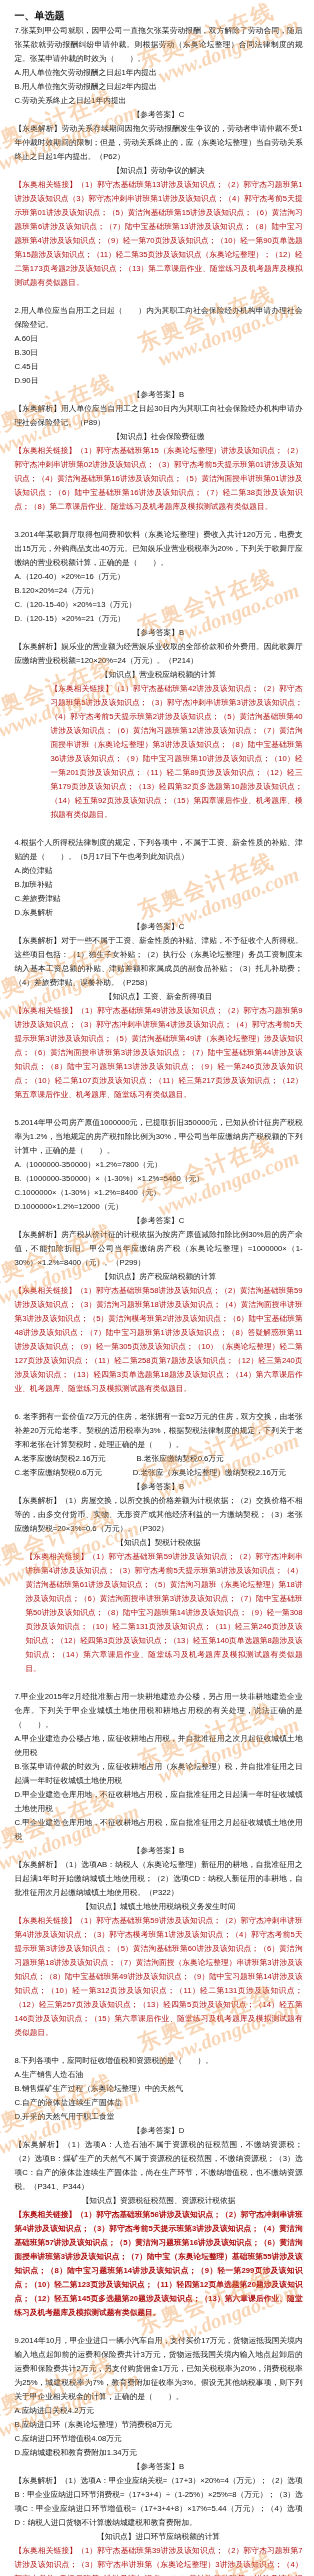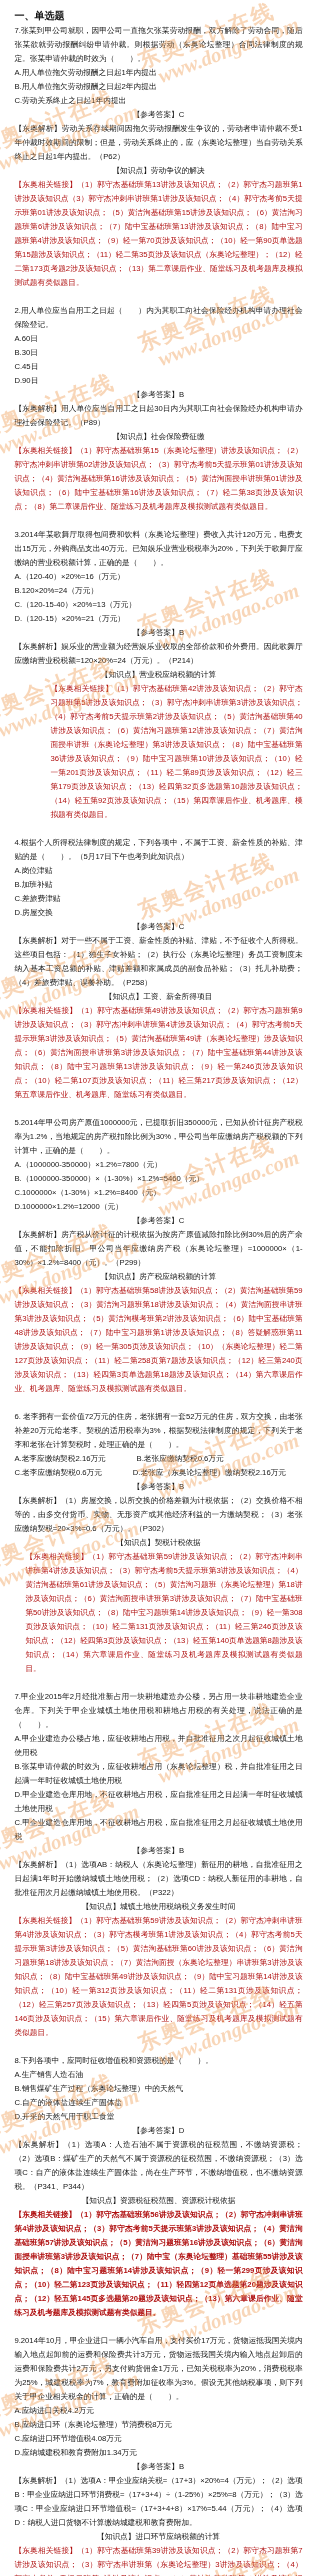--- a/index.html
+++ b/index.html
@@ -57,21 +57,21 @@
       <div class="line ans">【参考答案】B</div>
       <div class="line exp">【东奥解析】娱乐业的营业额为经营娱乐业收取的全部价款和价外费用。因此歌舞厅应缴纳营业税税额=120×20%=24（万元）。（P214）</div>
       <div class="line kp">【知识点】营业税应纳税额的计算</div>
       <div class="line link" style="color: rgb(176, 16, 16); margin-left: 36px;">【东奥相关链接】（1）郭守杰基础班第42讲涉及该知识点；（2）郭守杰习题班第5讲涉及该知识点；（3）郭守杰冲刺串讲班第3讲涉及该知识点；（4）郭守杰考前5天提示班第2讲涉及该知识点；（5）黄洁洵基础班第40讲涉及该知识点；（6）黄洁洵习题班第12讲涉及该知识点；（7）黄洁洵面授串讲班（东奥论坛整理）第3讲涉及该知识点；（8）陆中宝基础班第36讲涉及该知识点；（9）陆中宝习题班第10讲涉及该知识点；（10）轻一第201页涉及该知识点；（11）轻二第89页涉及该知识点；（12）轻三第179页涉及该知识点；（13）轻四第32页多选题第10题涉及该知识点；（14）轻五第92页涉及该知识点；（15）第四章课后作业、机考题库、模拟题有类似题目。</div>
     </div>
     <div class="q">
       <div class="line stem">4.根据个人所得税法律制度的规定，下列各项中，不属于工资、薪金性质的补贴、津贴的是（　　）。（5月17日下午也考到此知识点）</div>
       <div class="line opt">A.岗位津贴</div>
       <div class="line opt">B.加班补贴</div>
       <div class="line opt">C.差旅费津贴</div>
-      <div class="line opt">D.房屋交换</div>
+      <div class="line opt">D.东奥解析</div>
       <div class="line ans">【参考答案】C</div>
       <div class="line exp">【东奥解析】对于一些不属于工资、薪金性质的补贴、津贴，不予征收个人所得税。这些项目包括：（1）独生子女补贴；（2）执行公（东奥论坛整理）务员工资制度未纳入基本工资总额的补贴、津贴差额和家属成员的副食品补贴；（3）托儿补助费；（4）差旅费津贴、误餐补助。（P258）</div>
       <div class="line kp">【知识点】工资、薪金所得项目</div>
       <div class="line link" style="color: rgb(176, 16, 16);">【东奥相关链接】（1）郭守杰基础班第49讲涉及该知识点；（2）郭守杰习题班第9讲涉及该知识点；（3）郭守杰冲刺串讲班第4讲涉及该知识点；（4）郭守杰考前5天提示班第3讲涉及该知识点；（5）黄洁洵基础班第49讲（东奥论坛整理）涉及该知识点；（6）黄洁洵面授串讲班第3讲涉及该知识点；（7）陆中宝基础班第44讲涉及该知识点；（8）陆中宝习题班第13讲涉及该知识点；（9）轻一第246页涉及该知识点；（10）轻二第107页涉及该知识点；（11）轻三第217页涉及该知识点；（12）第五章课后作业、机考题库、随堂练习有类似题目。</div>
     </div>
     <div class="q">
       <div class="line stem">5.2014年甲公司房产原值1000000元，已提取折旧350000元，已知从价计征房产税税率为1.2%，当地规定的房产税扣除比例为30%，甲公司当年应缴纳房产税税额的下列计算中，正确的是（　　）。</div>
       <div class="line opt">A.（1000000-350000）×1.2%=7800（元）</div>
       <div class="line opt">B.（1000000-350000）×（1-30%）×1.2%=5460（元）</div>
       <div class="line opt">C.1000000×（1-30%）×1.2%=8400（元）</div>

